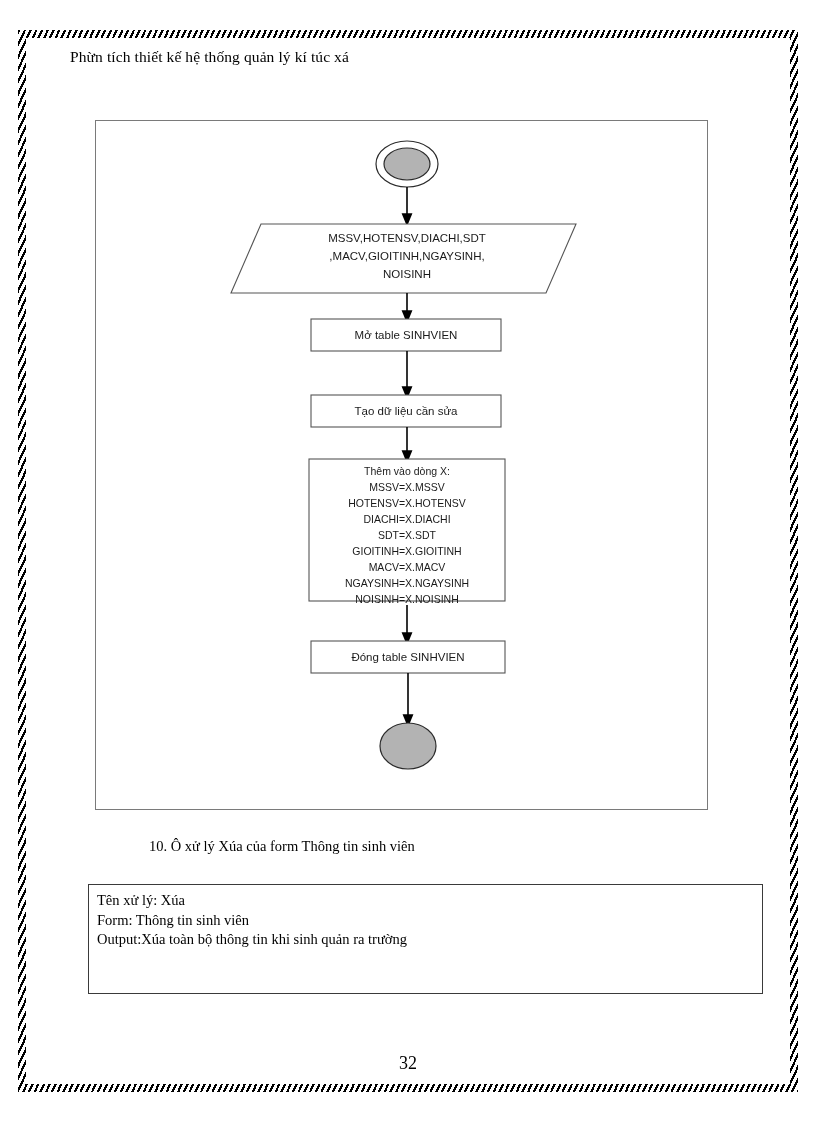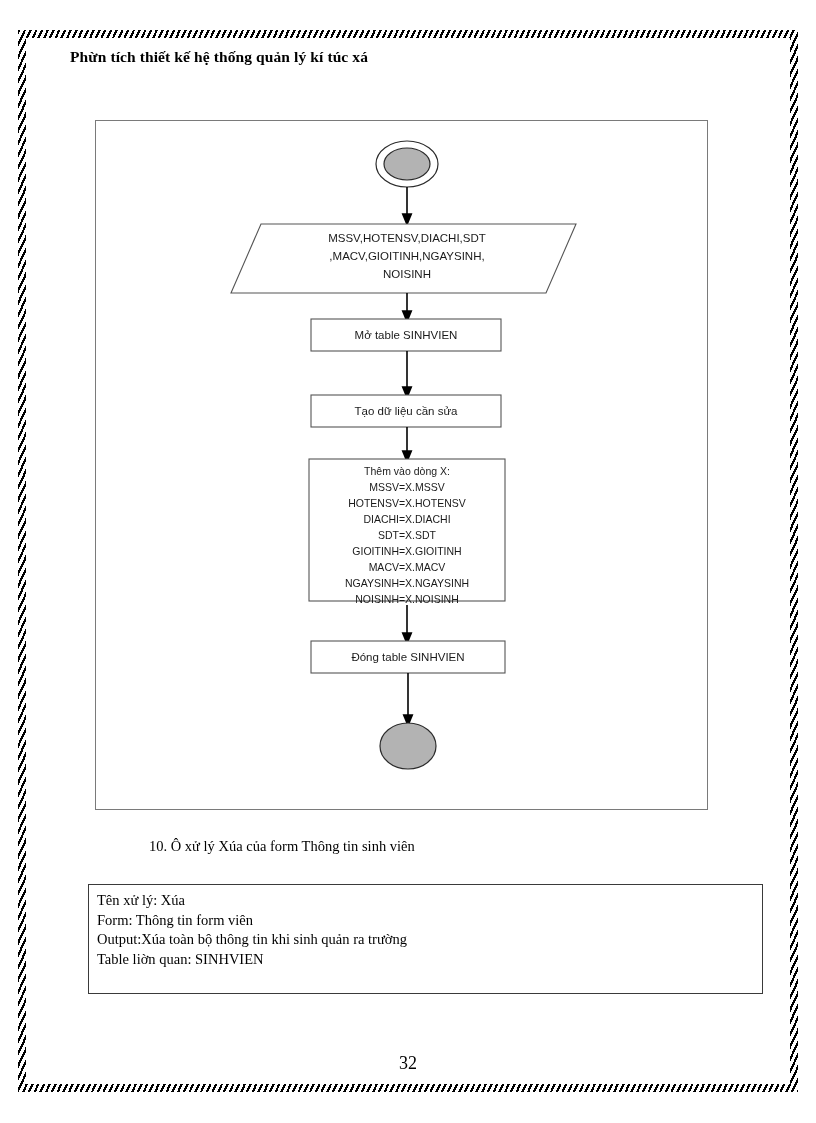--- a/index.html
+++ b/index.html
@@ -46,21 +46,21 @@
     top: 0;
     width: 816px;
     height: 1123px;
   }
 
   #doc-heading {
     position: absolute;
     left: 70px;
     top: 48px;
     font-size: 15.5px;
-    font-weight: bold;
+    font-weight: normal;
     letter-spacing: 0.1px;
     color: #000;
     white-space: nowrap;
   }
 
   
   #flowchart-frame {
     position: absolute;
     left: 95px;
     top: 120px;
@@ -226,20 +226,19 @@
         <ellipse class="fc-node-fill" cx="312" cy="625" rx="28" ry="23"></ellipse>
       </g>
 
     </svg>
   </div>
 
   <div id="section-caption">10. Ô xử lý Xúa của form Thông tin sinh viên</div>
 
   <div id="spec-table">
     <div class="spec-line">Tên xử lý: Xúa</div>
-    <div class="spec-line">Form: Thông tin form viên</div>
+    <div class="spec-line">Form: Thông tin sinh viên</div>
     <div class="spec-line">Output:Xúa  toàn bộ thông tin khi sinh quản ra trường</div>
-    <div class="spec-line">Table  liờn quan: SINHVIEN</div>
   </div>
 
   <div id="page-number">32</div>
 
 </div>
 
 </body></html>

